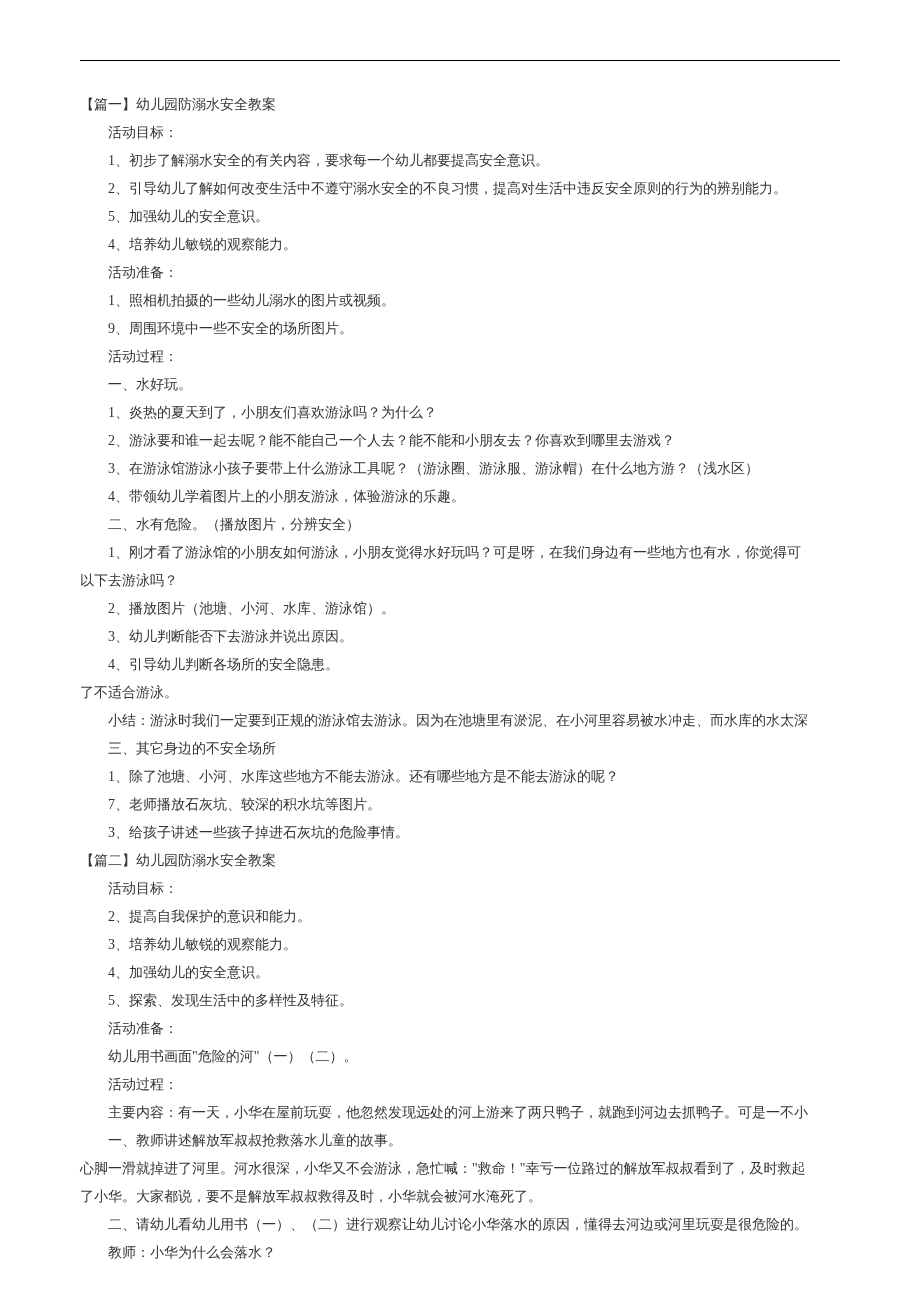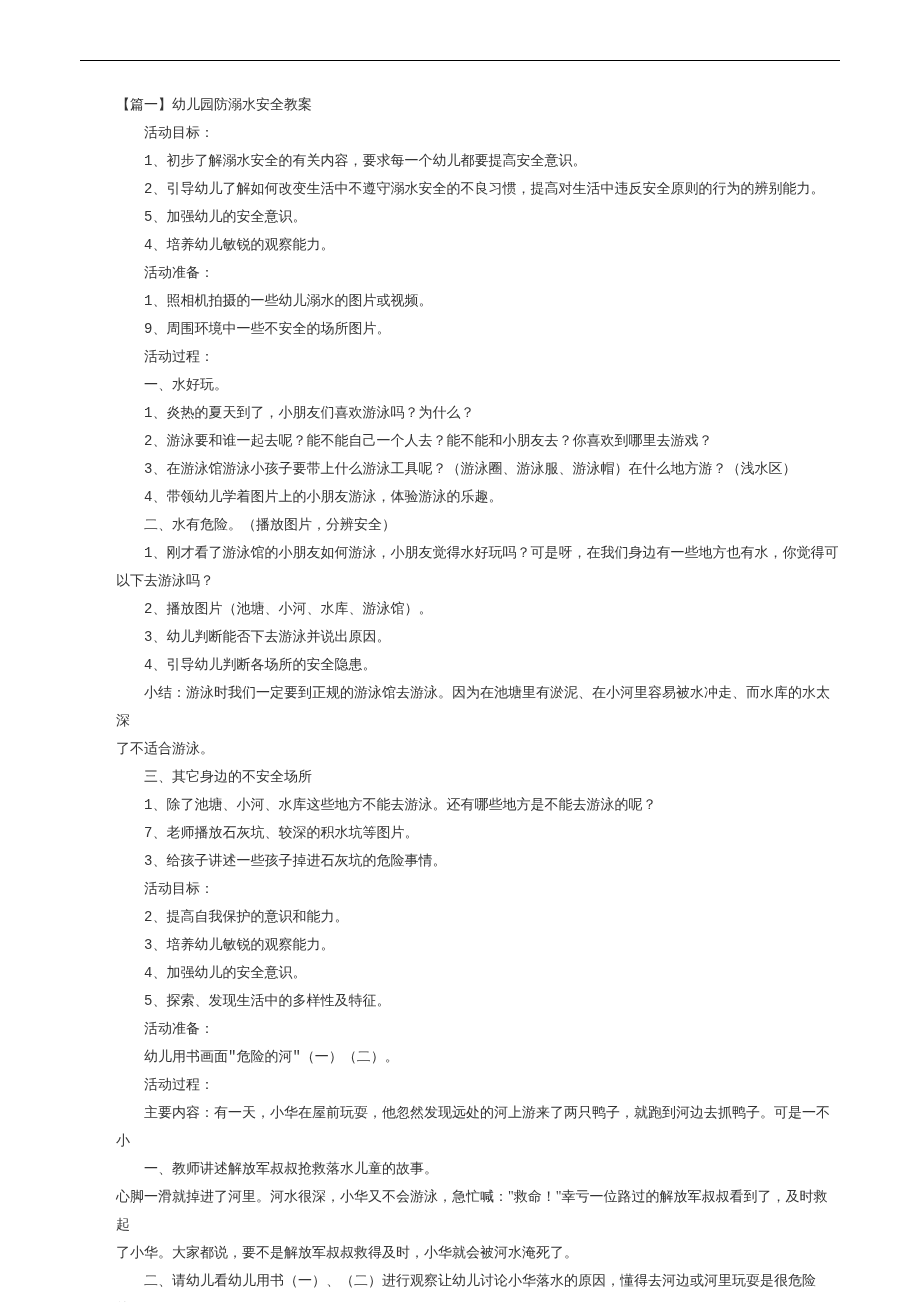--- a/index.html
+++ b/index.html
@@ -19,24 +19,23 @@
     position: relative;
   }
   .rule {
     border: none;
     border-top: 1px solid #000;
     margin: 0 0 30px 0;
   }
   .line {
     white-space: pre-wrap;
     word-break: break-all;
-    margin-left: 36px;
   }
   .l0 { text-indent: 0; }
-  .l1 { text-indent: 2em; font-family: Liberation Mono, monospace; }
+  .l1 { text-indent: 2em; }
 </style>
 </head>
 <body>
 
 <div class="page">
   <hr class="rule">
   <div id="content">
       <div class="line l0">【篇一】幼儿园防溺水安全教案</div>
       <div class="line l1">活动目标：</div>
       <div class="line l1">1、初步了解溺水安全的有关内容，要求每一个幼儿都要提高安全意识。</div>
@@ -51,26 +50,27 @@
       <div class="line l1">1、炎热的夏天到了，小朋友们喜欢游泳吗？为什么？</div>
       <div class="line l1">2、游泳要和谁一起去呢？能不能自己一个人去？能不能和小朋友去？你喜欢到哪里去游戏？</div>
       <div class="line l1">3、在游泳馆游泳小孩子要带上什么游泳工具呢？（游泳圈、游泳服、游泳帽）在什么地方游？（浅水区）</div>
       <div class="line l1">4、带领幼儿学着图片上的小朋友游泳，体验游泳的乐趣。</div>
       <div class="line l1">二、水有危险。（播放图片，分辨安全）</div>
       <div class="line l1">1、刚才看了游泳馆的小朋友如何游泳，小朋友觉得水好玩吗？可是呀，在我们身边有一些地方也有水，你觉得可</div>
       <div class="line l0">以下去游泳吗？</div>
       <div class="line l1">2、播放图片（池塘、小河、水库、游泳馆）。</div>
       <div class="line l1">3、幼儿判断能否下去游泳并说出原因。</div>
       <div class="line l1">4、引导幼儿判断各场所的安全隐患。</div>
+      <div class="line l0">了不适合游泳。</div>
       <div class="line l1">小结：游泳时我们一定要到正规的游泳馆去游泳。因为在池塘里有淤泥、在小河里容易被水冲走、而水库的水太深</div>
-      <div class="line l0">了不适合游泳。</div>
       <div class="line l1">三、其它身边的不安全场所</div>
       <div class="line l1">1、除了池塘、小河、水库这些地方不能去游泳。还有哪些地方是不能去游泳的呢？</div>
       <div class="line l1">7、老师播放石灰坑、较深的积水坑等图片。</div>
       <div class="line l1">3、给孩子讲述一些孩子掉进石灰坑的危险事情。</div>
+      <div class="line l0">【篇二】幼儿园防溺水安全教案</div>
       <div class="line l1">活动目标：</div>
       <div class="line l1">2、提高自我保护的意识和能力。</div>
       <div class="line l1">3、培养幼儿敏锐的观察能力。</div>
       <div class="line l1">4、加强幼儿的安全意识。</div>
       <div class="line l1">5、探索、发现生活中的多样性及特征。</div>
       <div class="line l1">活动准备：</div>
       <div class="line l1">幼儿用书画面"危险的河"（一）（二）。</div>
       <div class="line l1">活动过程：</div>
       <div class="line l1">主要内容：有一天，小华在屋前玩耍，他忽然发现远处的河上游来了两只鸭子，就跑到河边去抓鸭子。可是一不小</div>
       <div class="line l1">一、教师讲述解放军叔叔抢救落水儿童的故事。</div>

